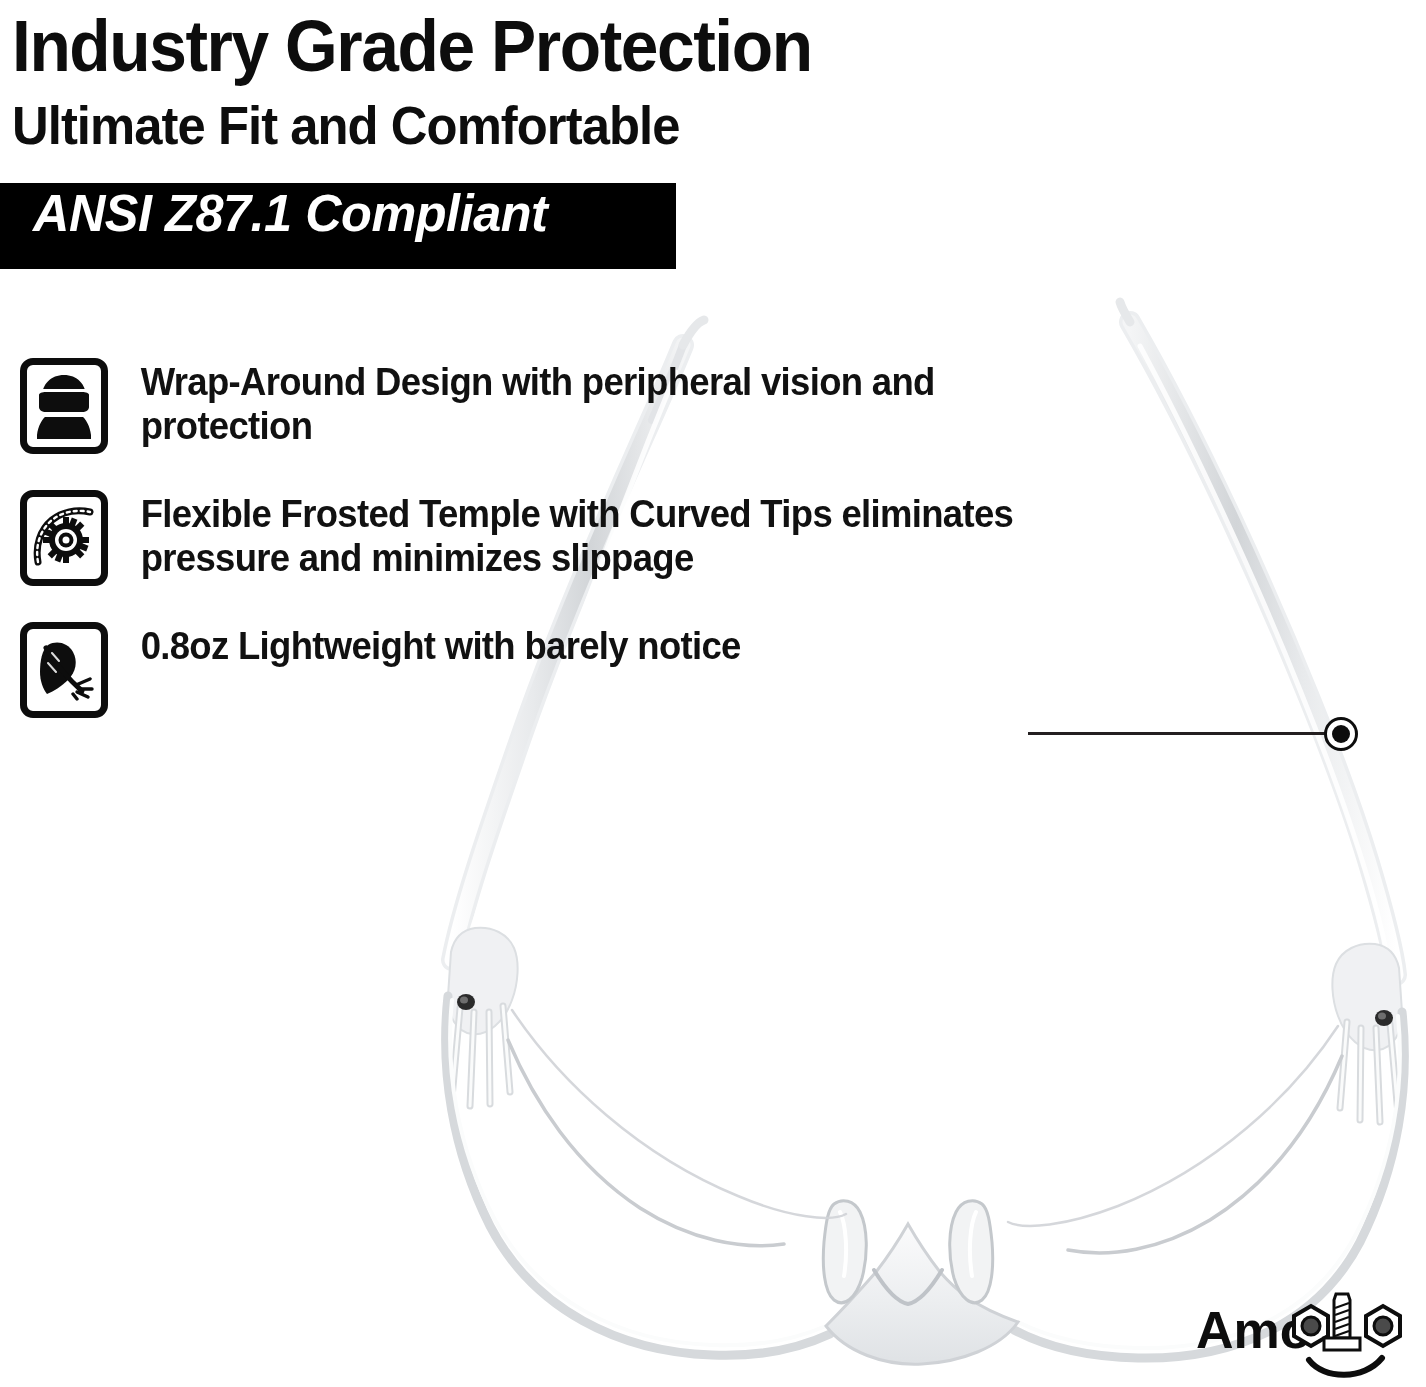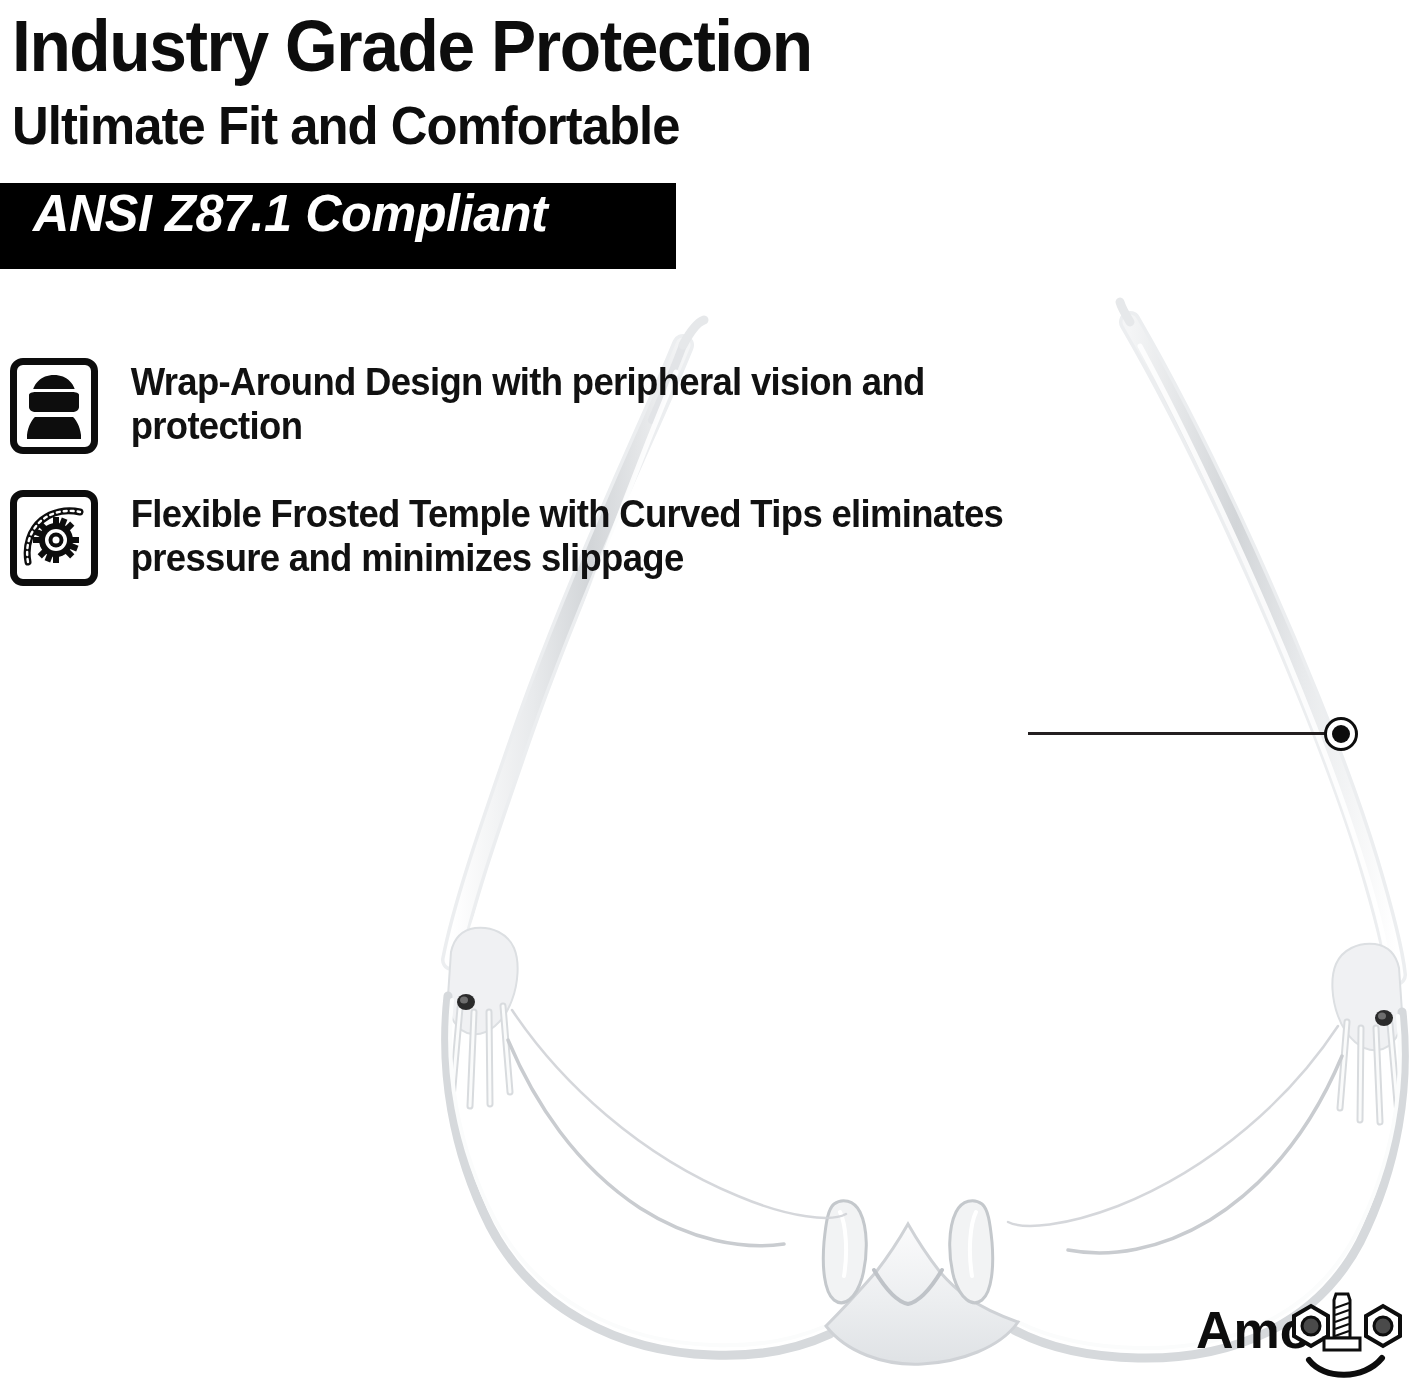--- a/index.html
+++ b/index.html
@@ -84,21 +84,21 @@
     color: #ffffff;
     padding-left: 34px;
     white-space: nowrap;
     transform: scaleX(0.97);
     transform-origin: left center;
   }
 
   
   #feature-list {
     position: absolute;
-    left: 10px;
+    left: 20px;
     top: 358px;
     width: 1080px;
     z-index: 3;
   }
   .feature-row {
     position: relative;
     display: flex;
     align-items: flex-start;
     margin-bottom: 36px;
     min-height: 96px;
@@ -339,20 +339,45 @@
           </g>
 
           <path d="M6,56 C3,40 8,24 20,14 C30,6 44,3 58,6" fill="none" stroke="#0d0d0d" stroke-width="7" stroke-linecap="round"></path>
           <path d="M6,56 C3,40 8,24 20,14 C30,6 44,3 58,6" fill="none" stroke="#ffffff" stroke-width="2.4" stroke-dasharray="3 4" stroke-linecap="round"></path>
         </svg>
       </div>
       <div class="feature-text">Flexible Frosted Temple with Curved Tips eliminates pressure and minimizes slippage</div>
     </div>
 
 
+    <div class="feature-row">
+      <div class="feature-icon-box">
+        <svg width="64" height="62" viewBox="0 0 64 62">
+
+          <path d="M16,6 C25,1 36,4 41,13 C46,22 44,33 36,41
+                   C30,47 22,52 15,55 C11,50 8,42 8,33
+                   C8,22 10,11 16,6 Z" fill="#0d0d0d"></path>
+
+          <path d="M14,9 C22,22 34,38 50,52" fill="none" stroke="#0d0d0d" stroke-width="5" stroke-linecap="round"></path>
+
+          <g fill="none" stroke="#0d0d0d" stroke-width="3.4" stroke-linecap="round">
+            <path d="M44,46 L58,40"></path>
+            <path d="M47,50 L60,50"></path>
+            <path d="M45,53 L56,58"></path>
+            <path d="M41,55 L45,60"></path>
+          </g>
+
+          <g fill="none" stroke="#ffffff" stroke-width="2" stroke-linecap="round" opacity="0.85">
+            <path d="M20,14 L27,22"></path>
+            <path d="M16,24 L24,33"></path>
+          </g>
+        </svg>
+      </div>
+      <div class="feature-text">0.8oz Lightweight with barely notice</div>
+    </div>
 
   </div>
 
   <div id="callout">
     <div class="leader-line"></div>
     <div class="leader-dot"></div>
   </div>
 
   <svg id="brand-logo" viewBox="0 0 206 96">
 

